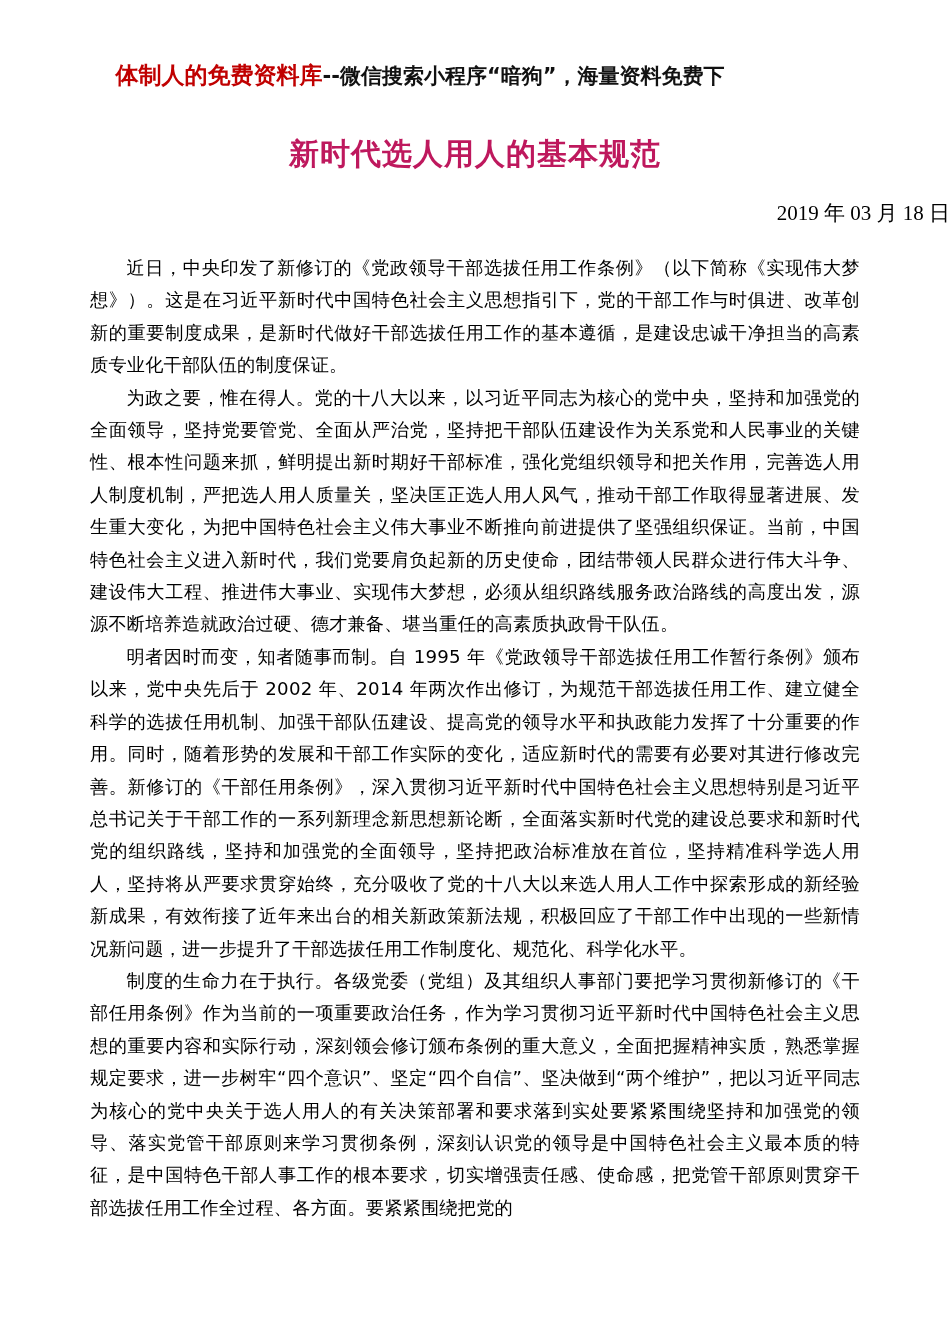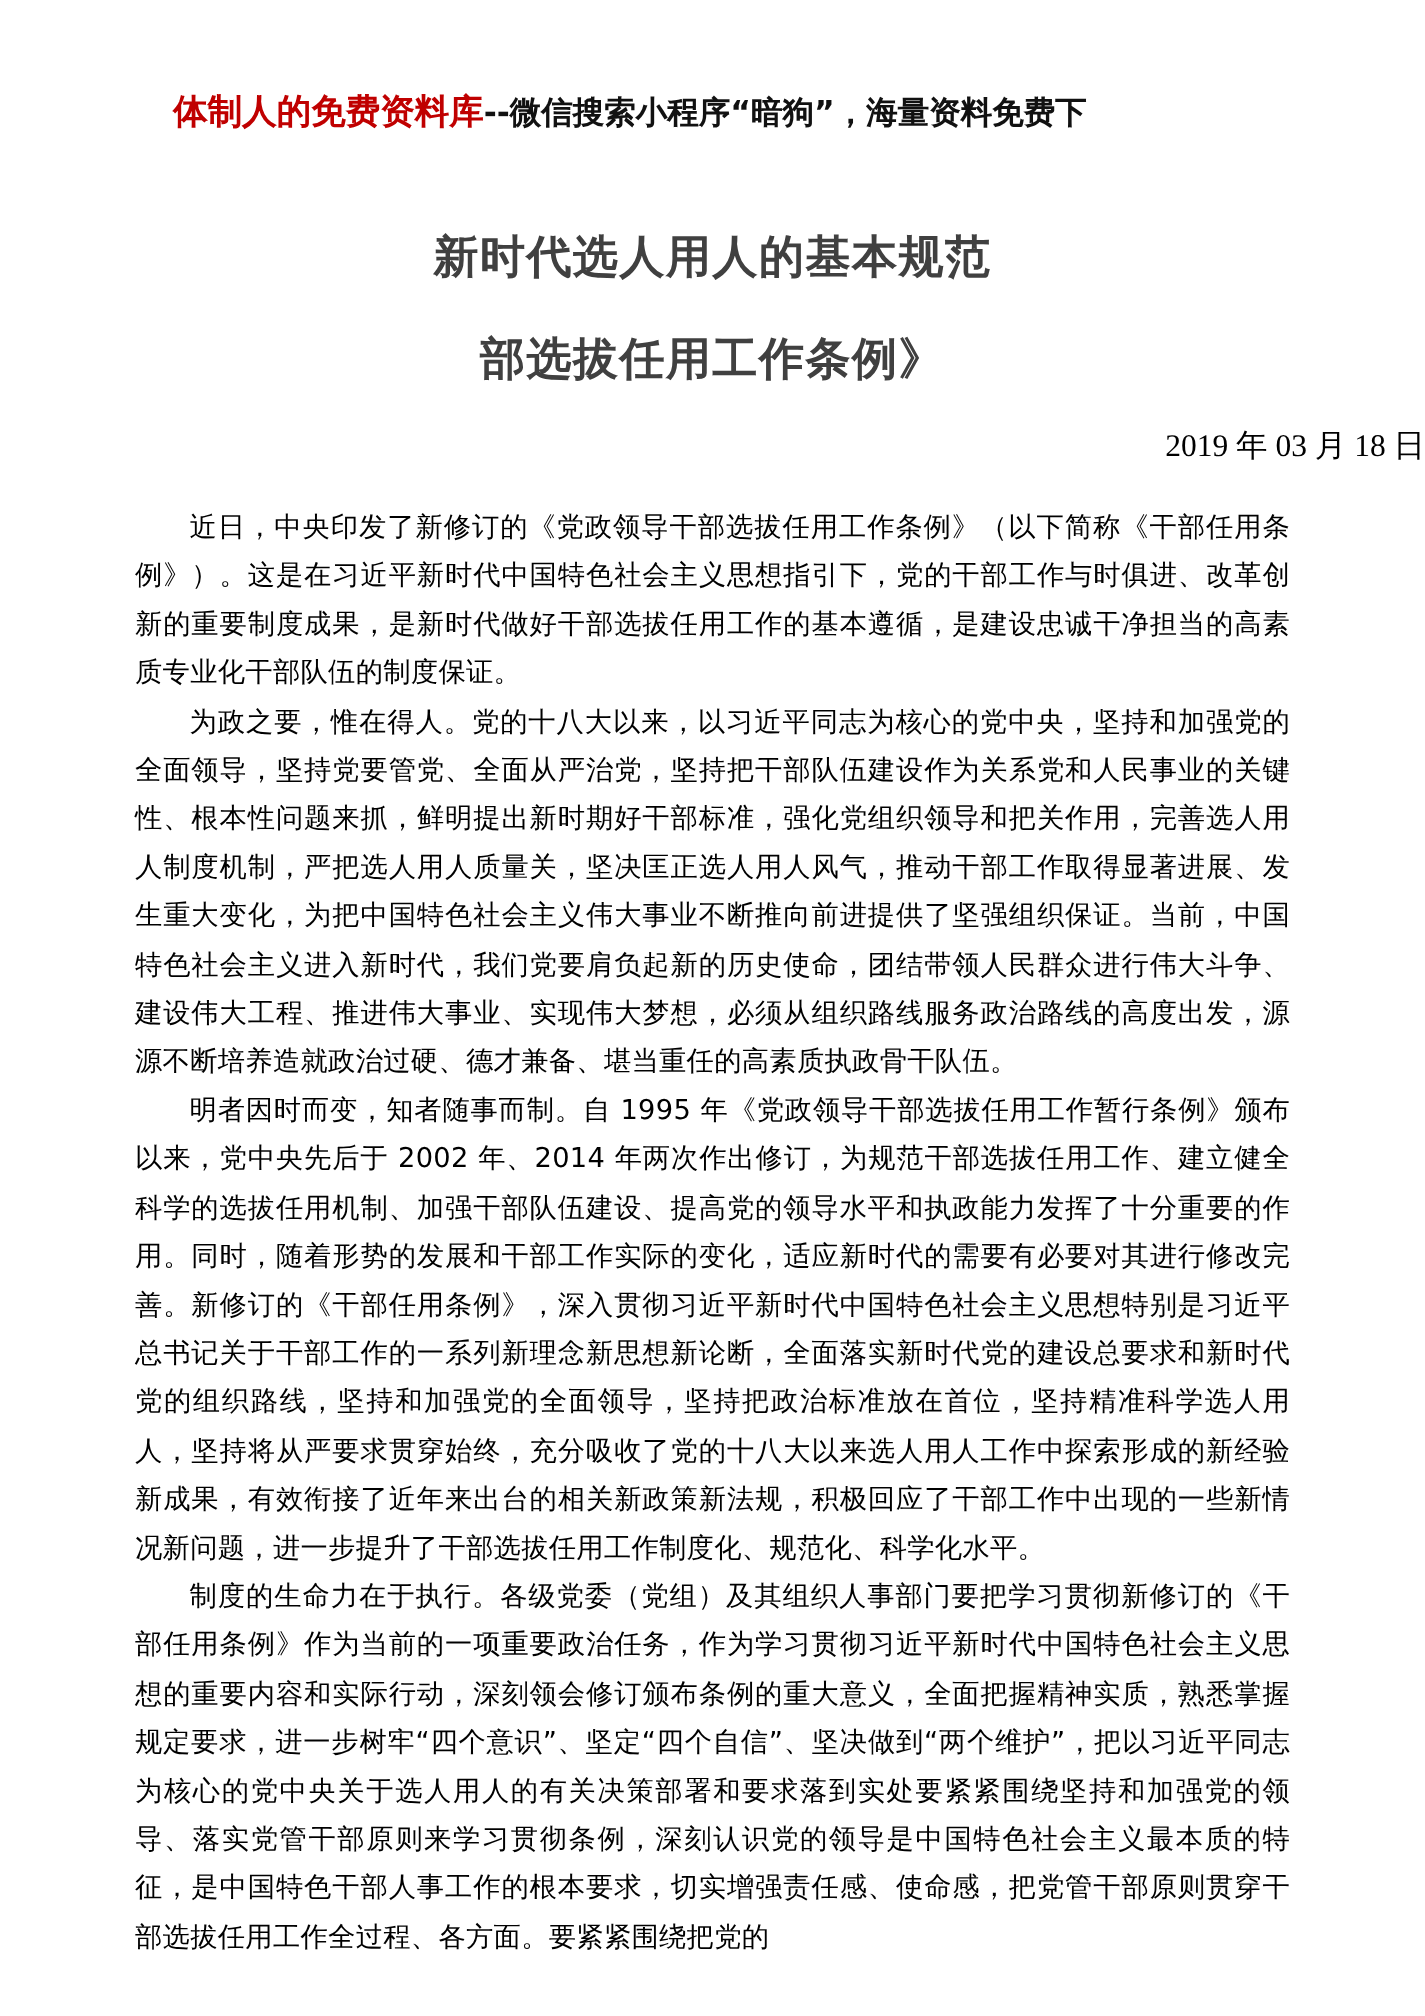--- a/index.html
+++ b/index.html
@@ -49,27 +49,26 @@
     top: 130px;
     left: 0;
     width: 950px;
   }
   .title-block {
     width: 660px;
     margin: 0 auto;
     text-align: center;
   }
   .title-line {
-    font-family: Liberation Serif, serif;
+    font-family: Liberation Mono, monospace;
     font-weight: bold;
     font-size: 30px;
     line-height: 52px;
     letter-spacing: 1px;
-    color: #404040;
-    margin-top: 16px;
+    color: #be185d;
   }
   .author {
     text-align: center;
     font-size: 23px;
     line-height: 44px;
     margin-top: 14px;
     font-family: "DejaVu Serif", serif;
   }
   .date {
     text-align: right;
@@ -99,26 +98,25 @@
 <div class="page">
 
   <div class="watermark">
     <span class="wm-red">体制人的免费资料库</span><span class="wm-black">--微信搜索小程序“暗狗”，海量资料免费下</span>
   </div>
 
   <div class="doc-body">
 
     <div class="title-block">
       <div class="title-line">新时代选人用人的基本规范</div>
-      <div class="title-line">部选拔任用工作条例》</div>
     </div>
 
     <div class="date">2019 年 03 月 18 日</div>
 
     <div class="content">
-      <p>近日，中央印发了新修订的《党政领导干部选拔任用工作条例》（以下简称《干部任用条例》）。这是在习近平新时代中国特色社会主义思想指引下，党的干部工作与时俱进、改革创新的重要制度成果，是新时代做好干部选拔任用工作的基本遵循，是建设忠诚干净担当的高素质专业化干部队伍的制度保证。</p>
+      <p>近日，中央印发了新修订的《党政领导干部选拔任用工作条例》（以下简称《实现伟大梦想》）。这是在习近平新时代中国特色社会主义思想指引下，党的干部工作与时俱进、改革创新的重要制度成果，是新时代做好干部选拔任用工作的基本遵循，是建设忠诚干净担当的高素质专业化干部队伍的制度保证。</p>
       <p>为政之要，惟在得人。党的十八大以来，以习近平同志为核心的党中央，坚持和加强党的全面领导，坚持党要管党、全面从严治党，坚持把干部队伍建设作为关系党和人民事业的关键性、根本性问题来抓，鲜明提出新时期好干部标准，强化党组织领导和把关作用，完善选人用人制度机制，严把选人用人质量关，坚决匡正选人用人风气，推动干部工作取得显著进展、发生重大变化，为把中国特色社会主义伟大事业不断推向前进提供了坚强组织保证。当前，中国特色社会主义进入新时代，我们党要肩负起新的历史使命，团结带领人民群众进行伟大斗争、建设伟大工程、推进伟大事业、实现伟大梦想，必须从组织路线服务政治路线的高度出发，源源不断培养造就政治过硬、德才兼备、堪当重任的高素质执政骨干队伍。</p>
       <p>明者因时而变，知者随事而制。自 1995 年《党政领导干部选拔任用工作暂行条例》颁布以来，党中央先后于 2002 年、2014 年两次作出修订，为规范干部选拔任用工作、建立健全科学的选拔任用机制、加强干部队伍建设、提高党的领导水平和执政能力发挥了十分重要的作用。同时，随着形势的发展和干部工作实际的变化，适应新时代的需要有必要对其进行修改完善。新修订的《干部任用条例》，深入贯彻习近平新时代中国特色社会主义思想特别是习近平总书记关于干部工作的一系列新理念新思想新论断，全面落实新时代党的建设总要求和新时代党的组织路线，坚持和加强党的全面领导，坚持把政治标准放在首位，坚持精准科学选人用人，坚持将从严要求贯穿始终，充分吸收了党的十八大以来选人用人工作中探索形成的新经验新成果，有效衔接了近年来出台的相关新政策新法规，积极回应了干部工作中出现的一些新情况新问题，进一步提升了干部选拔任用工作制度化、规范化、科学化水平。</p>
       <p>制度的生命力在于执行。各级党委（党组）及其组织人事部门要把学习贯彻新修订的《干部任用条例》作为当前的一项重要政治任务，作为学习贯彻习近平新时代中国特色社会主义思想的重要内容和实际行动，深刻领会修订颁布条例的重大意义，全面把握精神实质，熟悉掌握规定要求，进一步树牢“四个意识”、坚定“四个自信”、坚决做到“两个维护”，把以习近平同志为核心的党中央关于选人用人的有关决策部署和要求落到实处要紧紧围绕坚持和加强党的领导、落实党管干部原则来学习贯彻条例，深刻认识党的领导是中国特色社会主义最本质的特征，是中国特色干部人事工作的根本要求，切实增强责任感、使命感，把党管干部原则贯穿干部选拔任用工作全过程、各方面。要紧紧围绕把党的</p>
     </div>
 
   </div>
 </div>
 
 </body></html>

